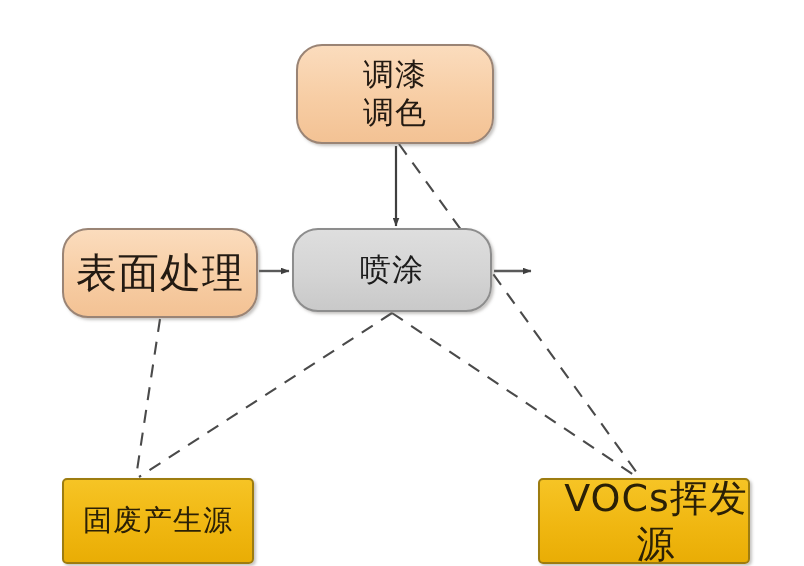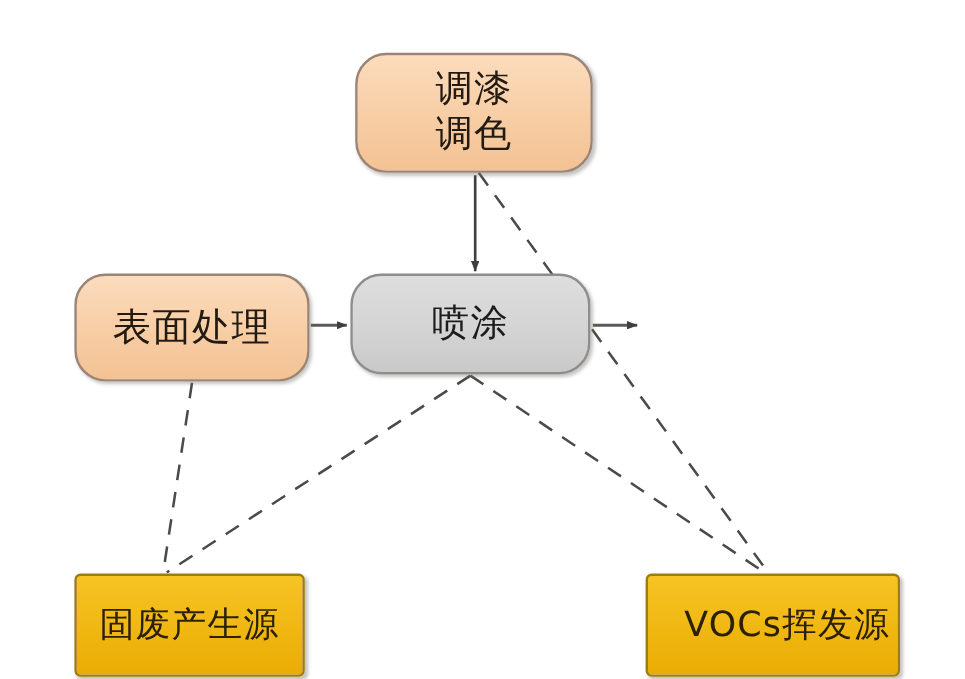--- a/index.html
+++ b/index.html
@@ -58,25 +58,25 @@
   }
   .node-yellow {
     background: linear-gradient(180deg, #f6c425 0%, #f0b711 55%, #e9ad05 100%);
     border-color: #9d7c10;
     color: #2b2006;
     border-radius: 5px;
   }
 
   
   #n-tiaoqi   { left: 296px; top: 14px;  width: 198px; height: 100px; font-size: 31px; }
-  #n-biaomian { left: 62px;  top: 198px; width: 196px; height: 90px;  font-size: 32px; }
+  #n-biaomian { left: 62px;  top: 198px; width: 196px; height: 90px;  font-size: 41px; }
   #n-pentu    { left: 292px; top: 198px; width: 200px; height: 84px;  font-size: 31px; }
   #n-honggan  { left: 534px; top: 198px; width: 200px; height: 88px;  font-size: 31px; }
   #n-guufei   { left: 62px;  top: 448px; width: 192px; height: 86px;  font-size: 29px; }
-  #n-vocs     { left: 538px; top: 448px; width: 212px; height: 86px;  font-size: 29px; padding-left: 24px; }
+  #n-vocs     { left: 538px; top: 448px; width: 212px; height: 86px;  font-size: 38px; padding-left: 24px; }
 </style>
 </head>
 <body>
 
 <div id="canvas">
 
   <svg id="edges" viewBox="0 0 804 566" width="804" height="566" xmlns="http://www.w3.org/2000/svg">
     <defs>
       <marker id="arrowhead" markerWidth="9" markerHeight="7" refX="8.5" refY="3.5" orient="auto" markerUnits="userSpaceOnUse">
         <polygon points="0 0, 9 3.5, 0 7" fill="#3f3f3f"></polygon>

